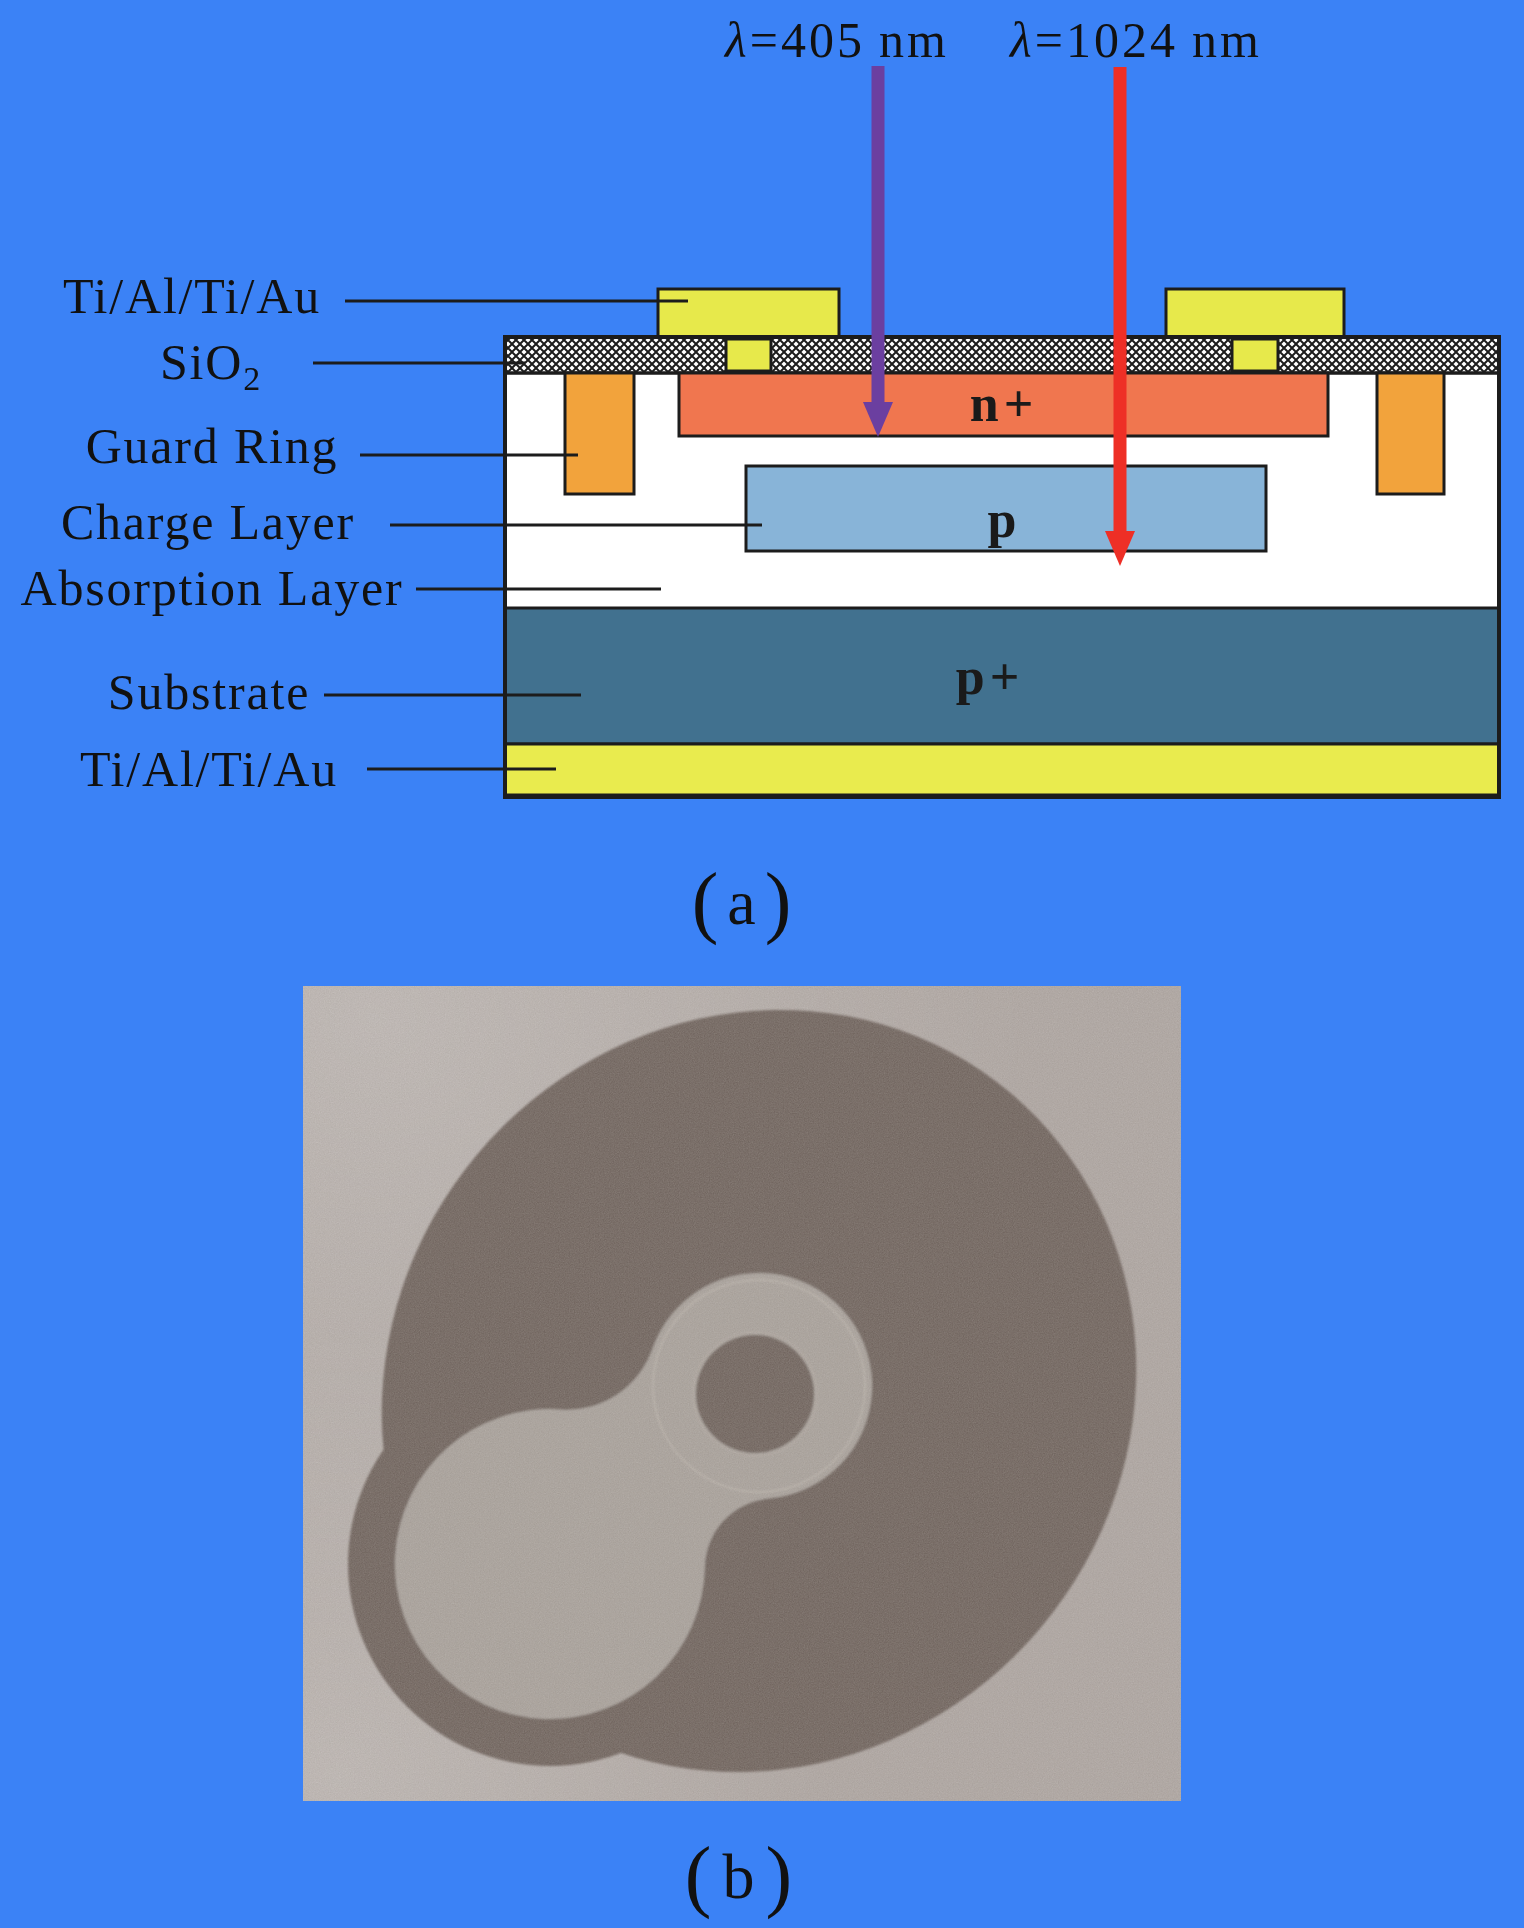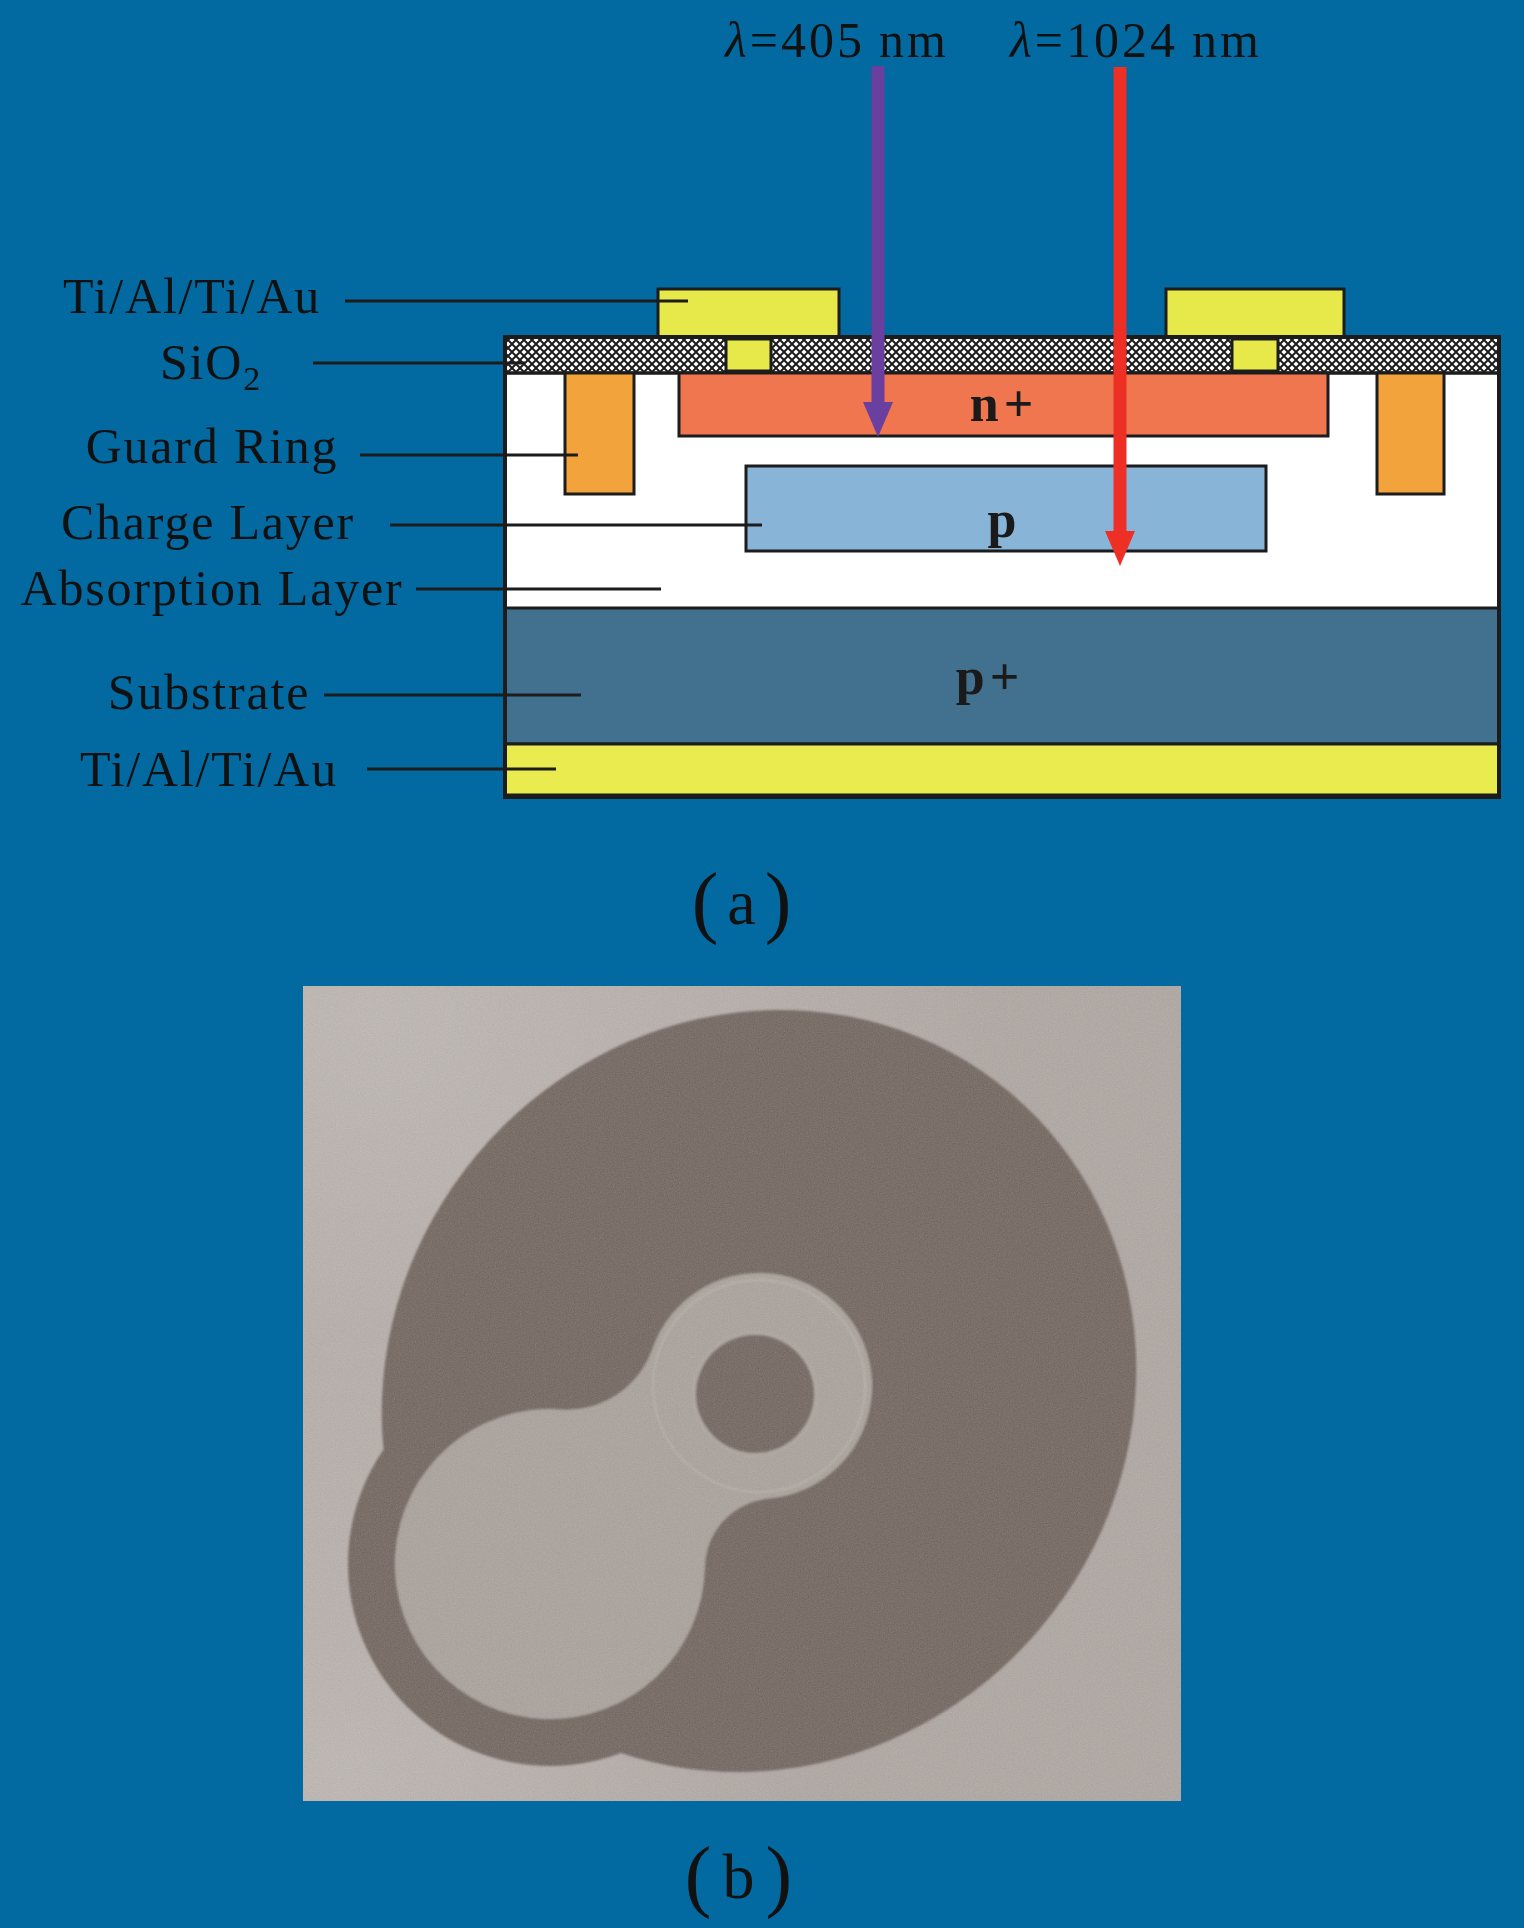--- a/index.html
+++ b/index.html
@@ -1,16 +1,16 @@
 <!DOCTYPE html>
 <html><head>
 <meta charset="utf-8">
 <style>
   html,body{margin:0;padding:0;background:#ffffff;}
-  #page{position:relative;width:1524px;height:1928px;background:#0369a1;overflow:hidden;
+  #page{position:relative;width:1524px;height:1928px;background:#3b82f6;overflow:hidden;
         font-family:"Liberation Serif", serif;}
   svg{display:block;}
   .abs{position:absolute;}
 </style>
 </head>
 <body>
 <div id="page">
 
 <svg class="abs" style="left:0;top:0" width="1524" height="980" viewBox="0 0 1524 980">
   <defs>

